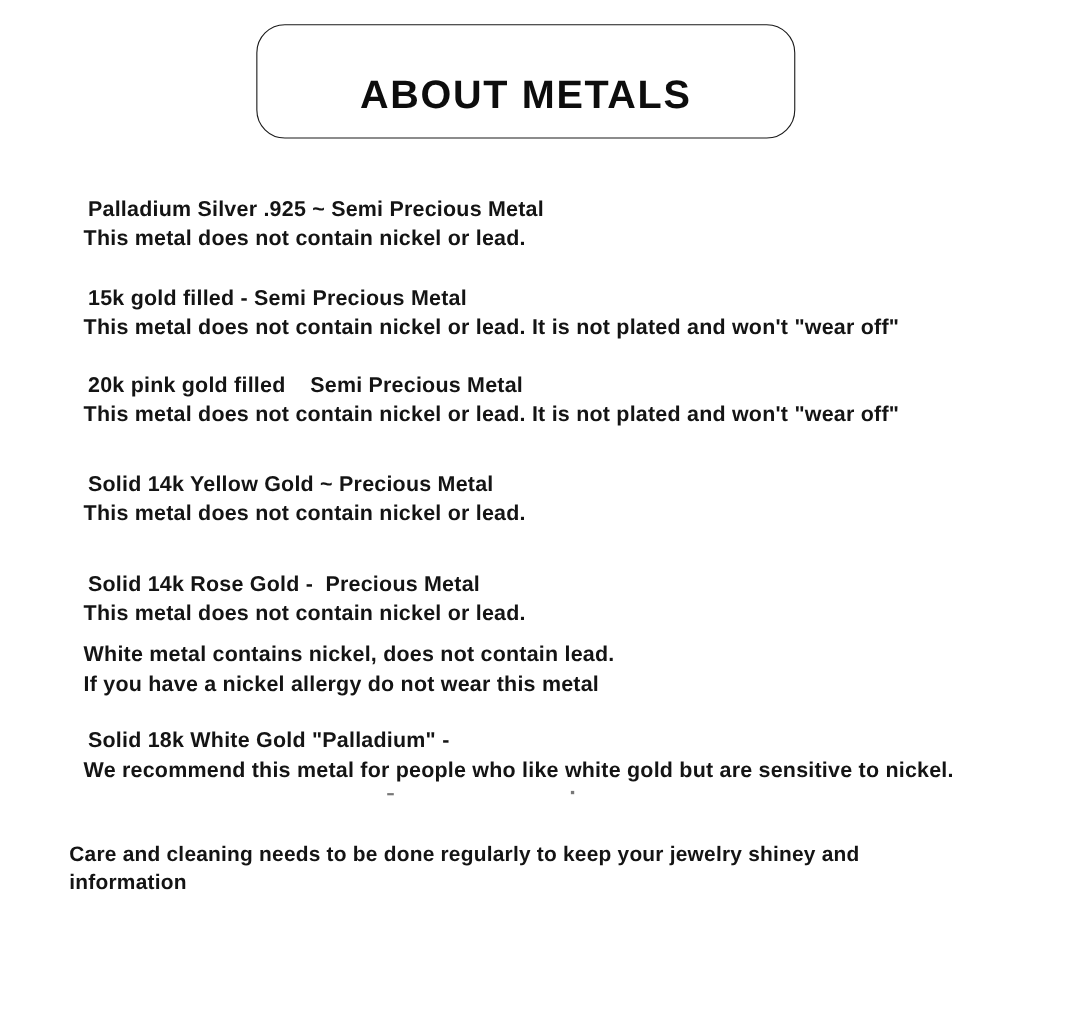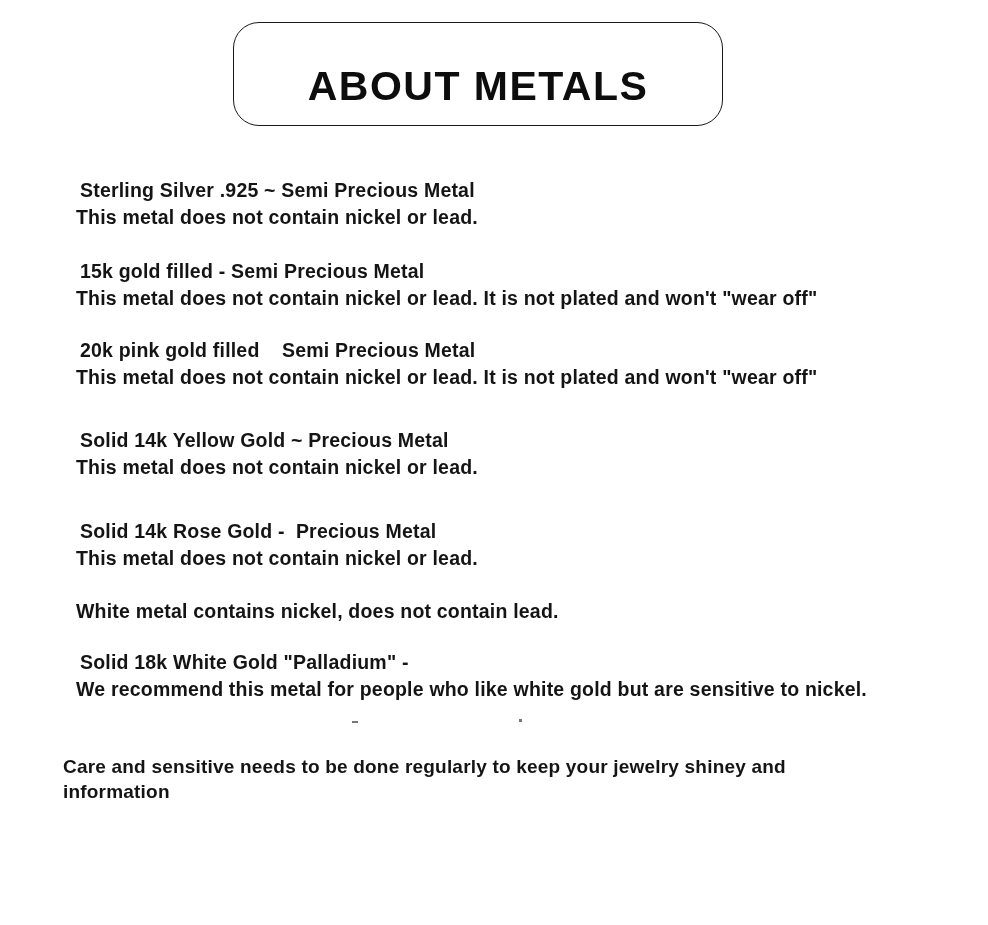--- a/index.html
+++ b/index.html
@@ -22,21 +22,21 @@
     width: 488px;
     height: 102px;
     background: #ffffff;
     border: 1.6px solid #1a1a1a;
     border-radius: 26px;
     display: flex;
     align-items: center;
     justify-content: center;
   }
   .title-text {
-    font-size: 41px;
+    font-size: 36px;
     font-weight: bold;
     letter-spacing: 1.5px;
     color: #0d0d0d;
     white-space: pre;
     margin-top: 24px;
   }
   .content {
     position: absolute;
     left: 76px;
     top: 177px;
@@ -52,21 +52,21 @@
     padding-left: 4px;
     white-space: pre;
   }
   .section .line {
     white-space: pre;
   }
   .section.s1 { margin-bottom: 27px; }
   .section.s2 { margin-bottom: 25px; }
   .section.s3 { margin-bottom: 36px; }
   .section.s4 { margin-bottom: 37px; }
-  .section.s5 { margin-bottom: 26px; }
+  .section.s5 { margin-bottom: 10px; }
   .section.s6 { margin-bottom: 24px; }
   .section.s7 { margin-bottom: 51px; }
   .footer {
     margin-left: -13px;
     font-size: 19px;
     font-weight: 600;
     line-height: 25px;
     letter-spacing: 0.2px;
   }
   .footer .line {
@@ -83,21 +83,21 @@
 </head>
 <body style="background: rgb(255, 255, 255); color: rgb(20, 20, 20);">
 
 <div class="title-box">
   <div class="title-text">ABOUT METALS</div>
 </div>
 
 <div class="content">
 
   <div class="section s1">
-    <div class="heading">Sterling Silver .925 ~ Semi Precious Metal</div>
+    <div class="heading">Palladium Silver .925 ~ Semi Precious Metal</div>
     <div class="line">This metal does not contain nickel or lead.</div>
   </div>
 
   <div class="section s2">
     <div class="heading">15k gold filled - Semi Precious Metal</div>
     <div class="line">This metal does not contain nickel or lead. It is not plated and won't "wear off"</div>
   </div>
 
   <div class="section s3">
     <div class="heading">20k pink gold filled    Semi Precious Metal</div>
@@ -109,28 +109,29 @@
     <div class="line">This metal does not contain nickel or lead.</div>
   </div>
 
   <div class="section s5">
     <div class="heading">Solid 14k Rose Gold -  Precious Metal</div>
     <div class="line">This metal does not contain nickel or lead.</div>
   </div>
 
   <div class="section s6">
     <div class="line">White metal contains nickel, does not contain lead.</div>
+    <div class="line">If you have a nickel allergy do not wear this metal</div>
   </div>
 
   <div class="section s7">
     <div class="heading">Solid 18k White Gold "Palladium" -</div>
     <div class="line">We recommend this metal for people who like white gold but are sensitive to nickel.</div>
   </div>
 
   <div class="footer">
-    <div class="line">Care and sensitive needs to be done regularly to keep your jewelry shiney and</div>
+    <div class="line">Care and cleaning needs to be done regularly to keep your jewelry shiney and</div>
     <div class="line">information</div>
   </div>
 
 </div>
 
 <div class="artifact a1"></div>
 <div class="artifact a2"></div>
 
 </body></html>

